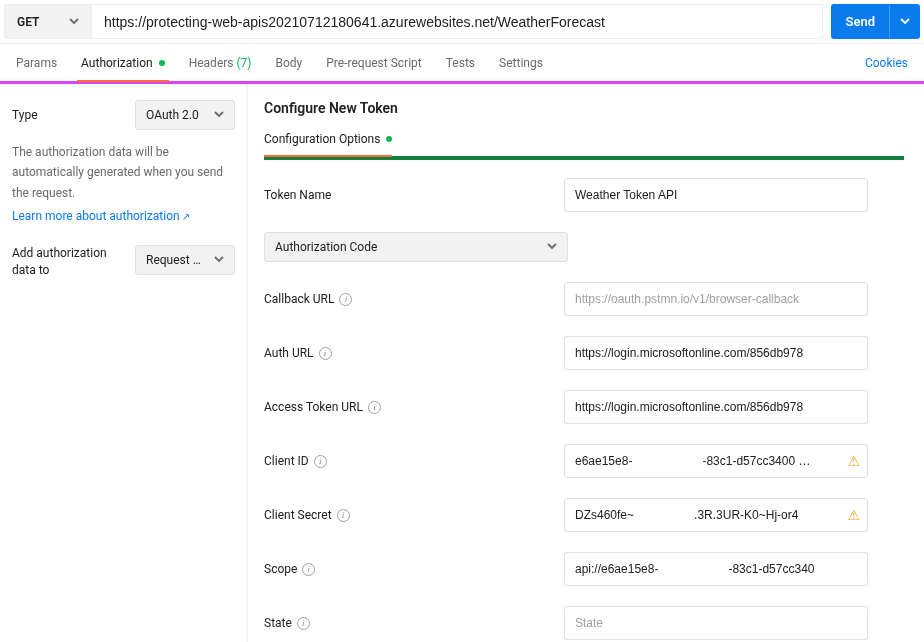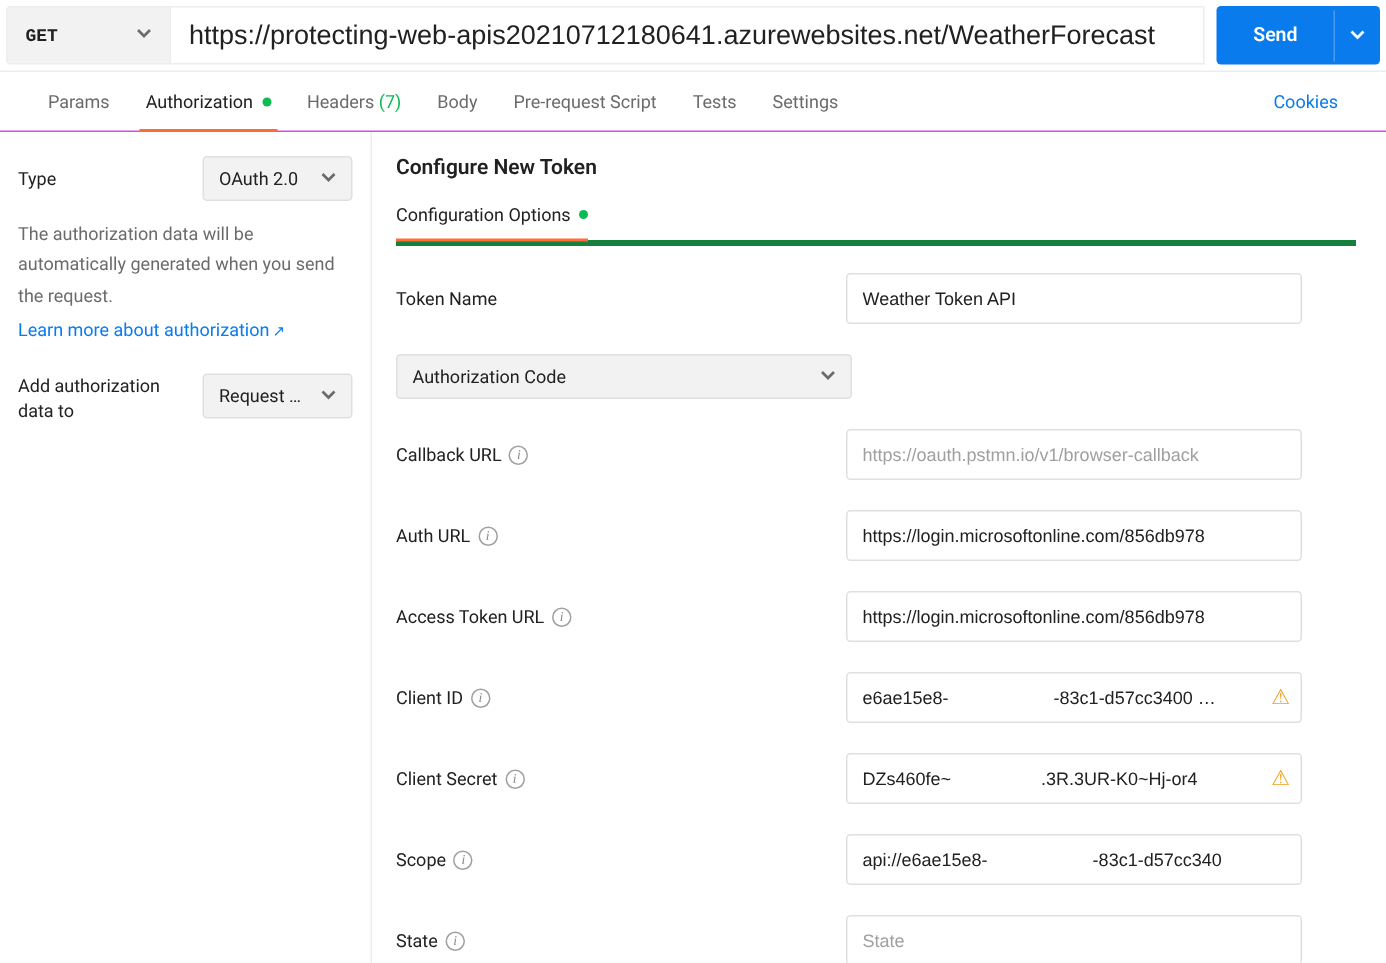--- a/index.html
+++ b/index.html
@@ -1,28 +1,28 @@
 <!DOCTYPE html>
 <html><head>
 <meta charset="utf-8">
 <style>
 * { box-sizing: border-box; margin: 0; padding: 0; }
 body { font-family: -apple-system, BlinkMacSystemFont, "Segoe UI", Roboto, sans-serif; font-size: 12px; color: #212121; background: #fff; width: 924px; }
 
 
 .urlbar { display: flex; padding: 4px; gap: 0; border-bottom: 1px solid #ededed; align-items: stretch; }
-.method-select { display: flex; align-items: center; justify-content: space-between; background: #f2f2f2; border: 1px solid #ededed; border-radius: 3px 0 0 3px; padding: 0 12px; width: 110px; font-weight: 600; color: #212121; cursor: pointer; font-family: Liberation Mono, monospace; }
+.method-select { display: flex; align-items: center; justify-content: space-between; background: #f2f2f2; border: 1px solid #ededed; border-radius: 3px 0 0 3px; padding: 0 12px; width: 88px; font-weight: 600; color: #212121; cursor: pointer; }
 .method-select .chev { color: #6b6b6b; }
-.url-input { flex: 1; border: 1px solid #ededed; border-left: none; padding: 8px 12px; font-size: 18px; color: #212121; outline: none; }
+.url-input { flex: 1; border: 1px solid #ededed; border-left: none; padding: 8px 12px; font-size: 14px; color: #212121; outline: none; }
 .send-btn { display: flex; align-items: center; margin-left: 8px; background: #097bed; color: #fff; border-radius: 3px; overflow: hidden; }
-.send-btn .label { padding: 10px 24px; font-weight: 600; cursor: pointer; font-size: 13px; }
+.send-btn .label { padding: 10px 14px; font-weight: 600; cursor: pointer; font-size: 13px; }
 .send-btn .drop { padding: 10px 10px; border-left: 1px solid rgba(255,255,255,0.25); cursor: pointer; }
 
 
-.tabs { display: flex; align-items: center; border-bottom: 1px solid #d946ef; padding: 0 20px; height: 40px; }
+.tabs { display: flex; align-items: center; border-bottom: 3px solid #d946ef; padding: 0 4px; height: 40px; }
 .tab { padding: 0 12px; height: 100%; display: flex; align-items: center; color: #6b6b6b; cursor: pointer; position: relative; }
 .tab.active { color: #212121; }
 .tab.active::after { content: ""; position: absolute; left: 8px; right: 8px; bottom: -1px; height: 2px; background: #ff6c37; }
 .dot { width: 6px; height: 6px; border-radius: 50%; background: #0cbb52; margin-left: 6px; }
 .tab .count { color: #0cbb52; margin-left: 3px; }
 .tabs-spacer { flex: 1; }
 .cookies-link { color: #097bed; padding: 0 12px; cursor: pointer; }
 
 
 .main { display: flex; }

